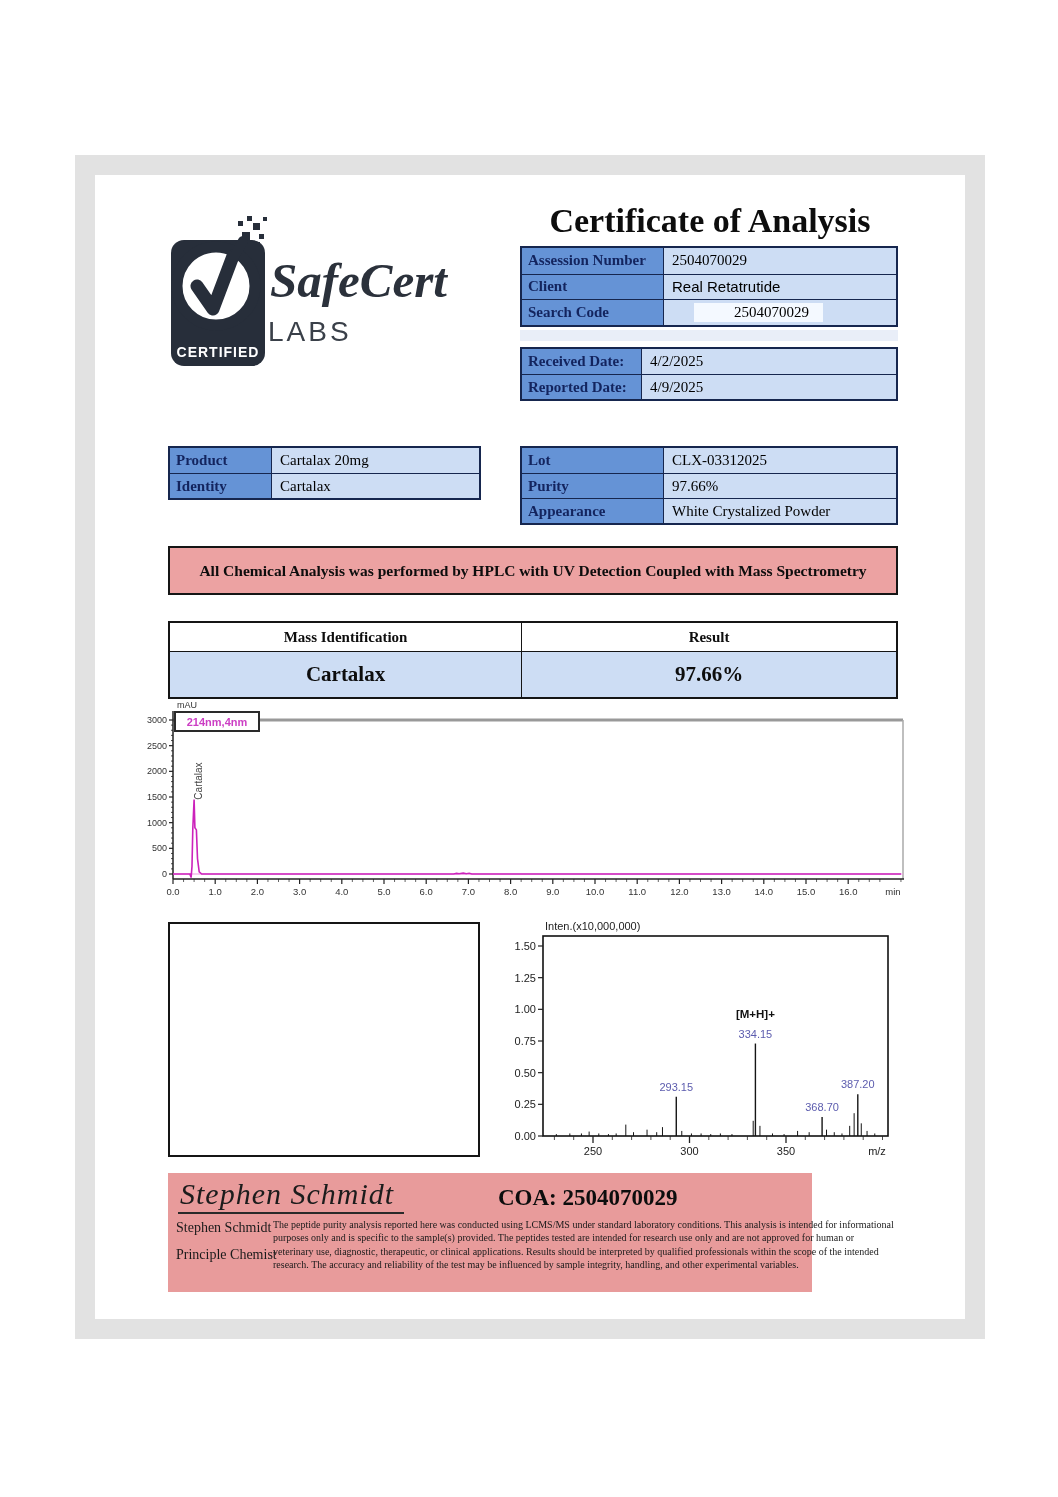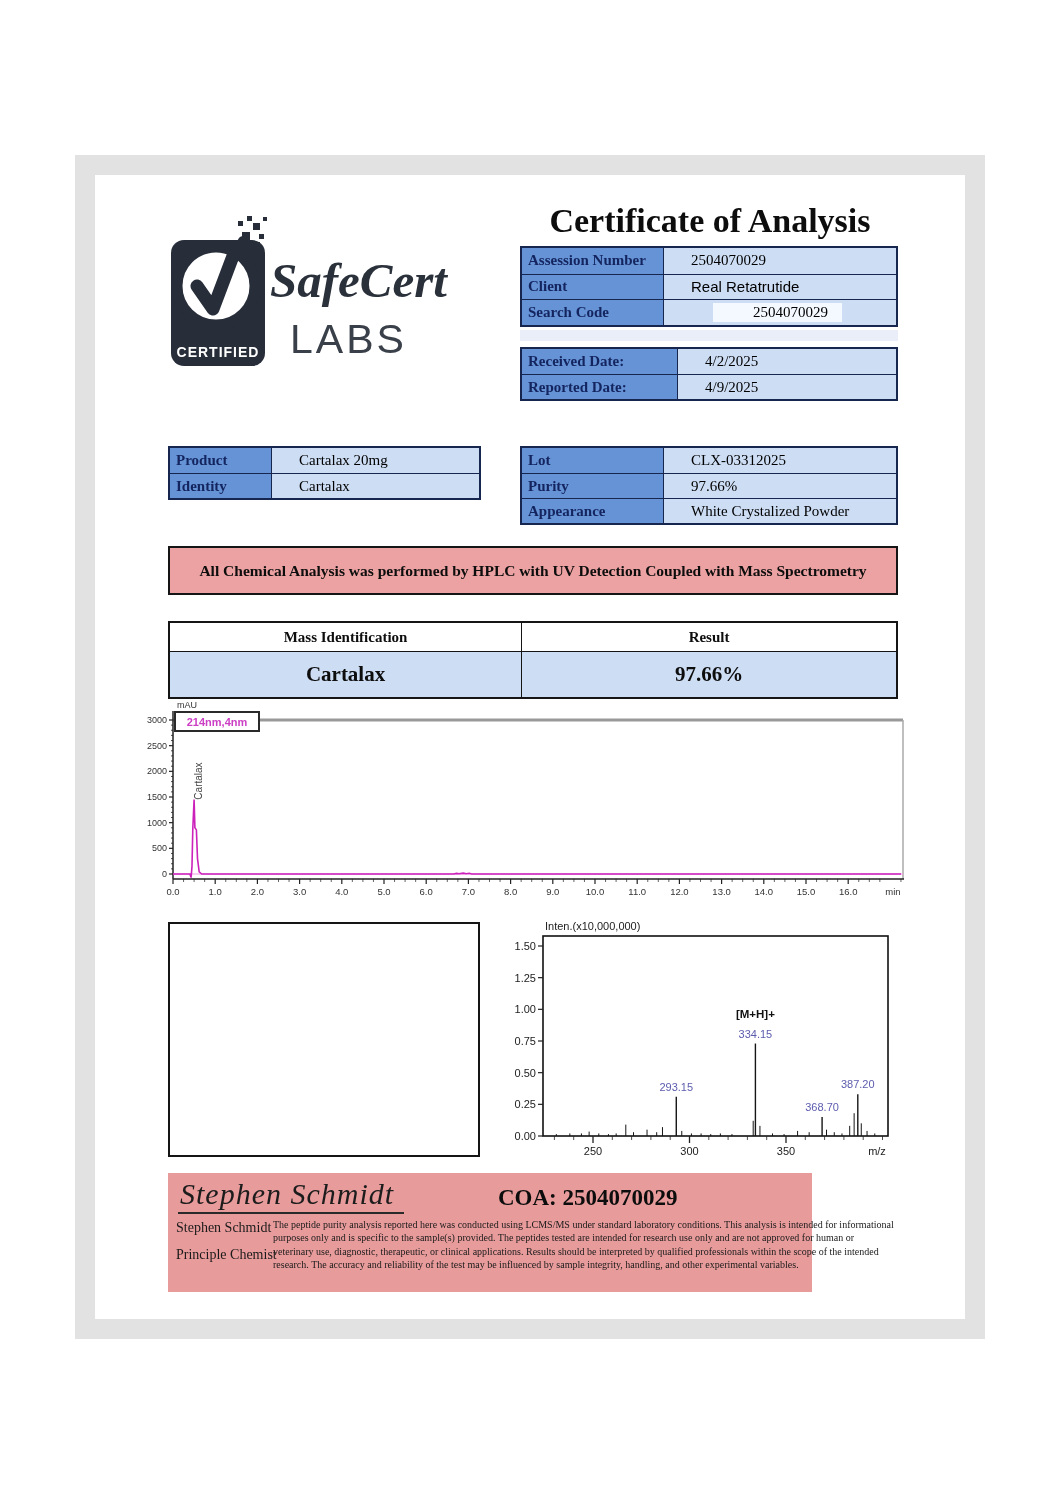--- a/index.html
+++ b/index.html
@@ -3,38 +3,38 @@
 <meta charset="utf-8">
 <style>
   * { box-sizing: border-box; margin: 0; padding: 0; }
   html,body { width:1058px; height:1497px; background:#ffffff; font-family:"Liberation Serif", serif; }
   .page { position:absolute; left:0; top:0; width:1058px; height:1497px; overflow:hidden; }
   .frame { position:absolute; left:75px; top:155px; width:910px; height:1184px; border:20px solid #e2e2e2; background:#ffffff; }
 
   
   .logo-badge { position:absolute; left:166px; top:210px; width:108px; height:162px; }
   .logo-brand { position:absolute; left:270px; top:252px; font-family:"Liberation Serif", serif; font-style:italic; font-weight:bold; font-size:49px; color:#2b313b; }
-  .logo-sub { position:absolute; left:290px; top:316px; font-family:"Liberation Sans", sans-serif; font-weight:500; font-size:41px; letter-spacing:3px; color:#3a4049; }
+  .logo-sub { position:absolute; left:268px; top:316px; font-family:"Liberation Sans", sans-serif; font-weight:500; font-size:28px; letter-spacing:3px; color:#3a4049; }
 
   .doc-title { position:absolute; left:500px; top:202px; width:420px; text-align:center; font-weight:bold; font-size:34px; color:#0d0d0d; }
 
   
   .tbl { position:absolute; border:2px solid #16264e; background:#cdddf4; }
-  .tbl .tr { display:flex; border-top:1.5px solid #16264e;gap:19px; }
+  .tbl .tr { display:flex; border-top:1.5px solid #16264e; }
   .tbl .tr:first-child { border-top:none; }
   .tbl .th { background:#6593d6; color:#13245e; font-weight:bold; font-size:15px; padding-left:6px; display:flex; align-items:center; border-right:1.5px solid #16264e; }
   .tbl .td { background:#cdddf4; color:#000; font-size:15px; padding-left:8px; display:flex; align-items:center; flex:1; }
   .sans { font-family:"Liberation Sans", sans-serif; font-size:16px; }
   .sc-box { background:#f4f9ff; padding:1px 14px 1px 40px; margin-left:22px; }
 
   .tbl-info { left:520px; top:246px; width:378px; }
   .tbl-info .tr { height:25.5px; } .tbl-info .th { width:142px; }
   .spacer-strip { position:absolute; left:520px; top:330px; width:378px; height:11px; background:#e9eef8; }
   .tbl-date { left:520px; top:347px; width:378px; }
-  .tbl-date .tr { height:25px; } .tbl-date .th { width:156px; }
+  .tbl-date .tr { height:25px; } .tbl-date .th { width:120px; }
   .tbl-product { left:168px; top:446px; width:313px; }
   .tbl-product .tr { height:25px; } .tbl-product .th { width:102px; }
   .tbl-lot { left:520px; top:446px; width:378px; }
   .tbl-lot .tr { height:25px; } .tbl-lot .th { width:142px; }
 
   .banner { position:absolute; left:168px; top:546px; width:730px; height:49px; background:#eca2a2; border:2px solid #151515; display:flex; align-items:center; justify-content:center; font-weight:bold; font-size:15.5px; color:#0d0d0d; }
 
   .result-tbl { position:absolute; left:168px; top:621px; width:730px; border:2px solid #151515; }
   .result-tbl .hrow { display:flex; height:29px; background:#ffffff; border-bottom:1.5px solid #151515; }
   .result-tbl .drow { display:flex; height:45px; background:#cdddf4; }

